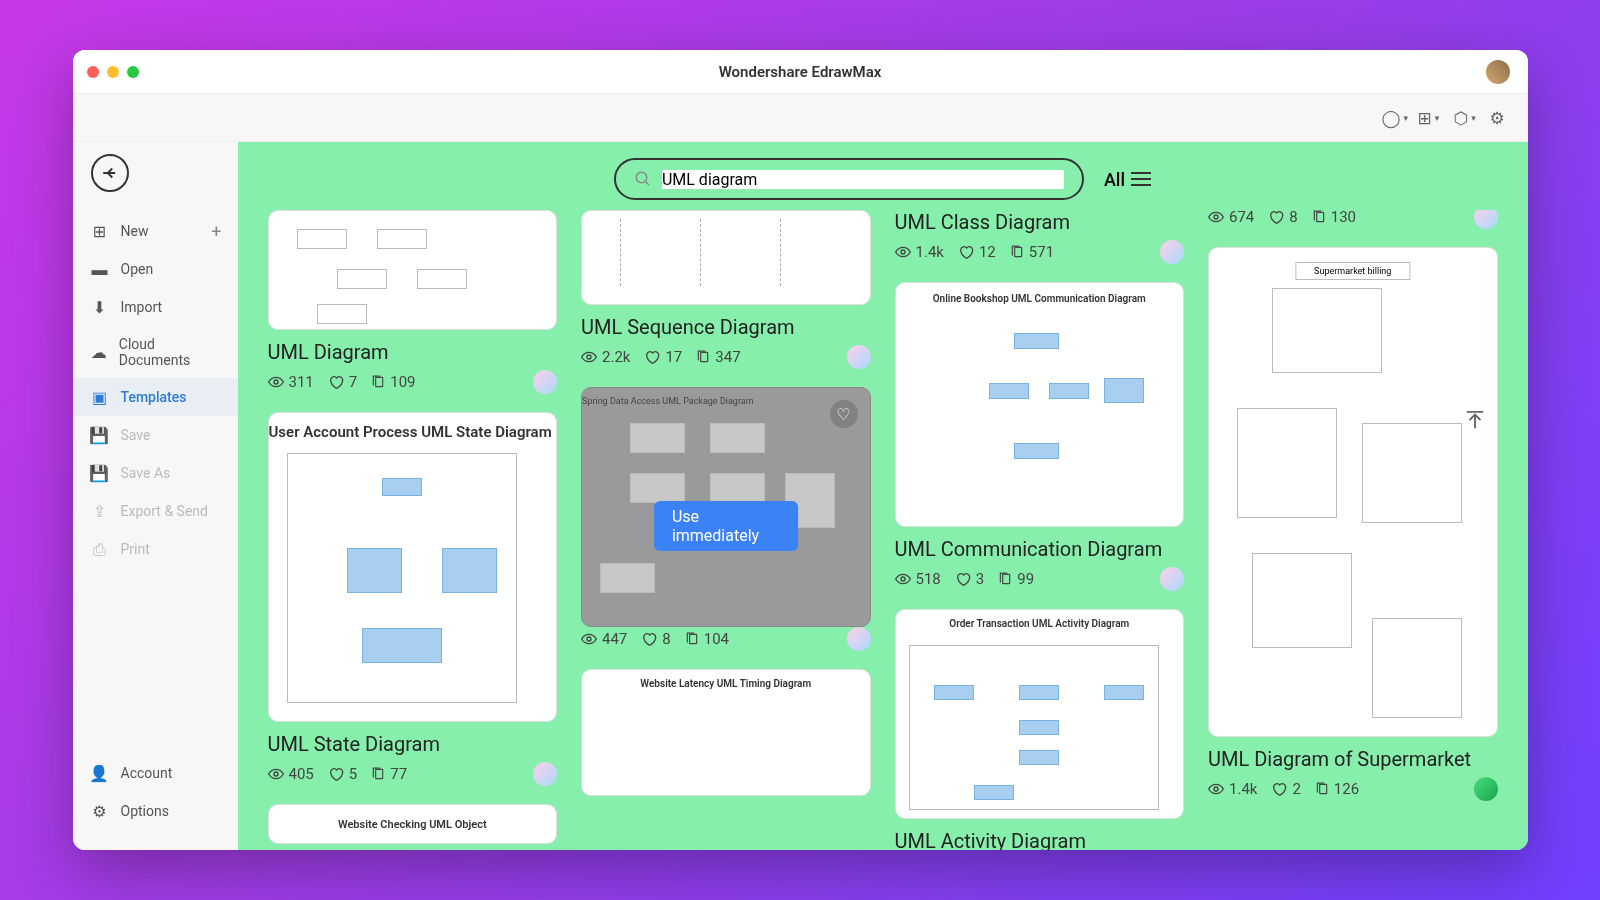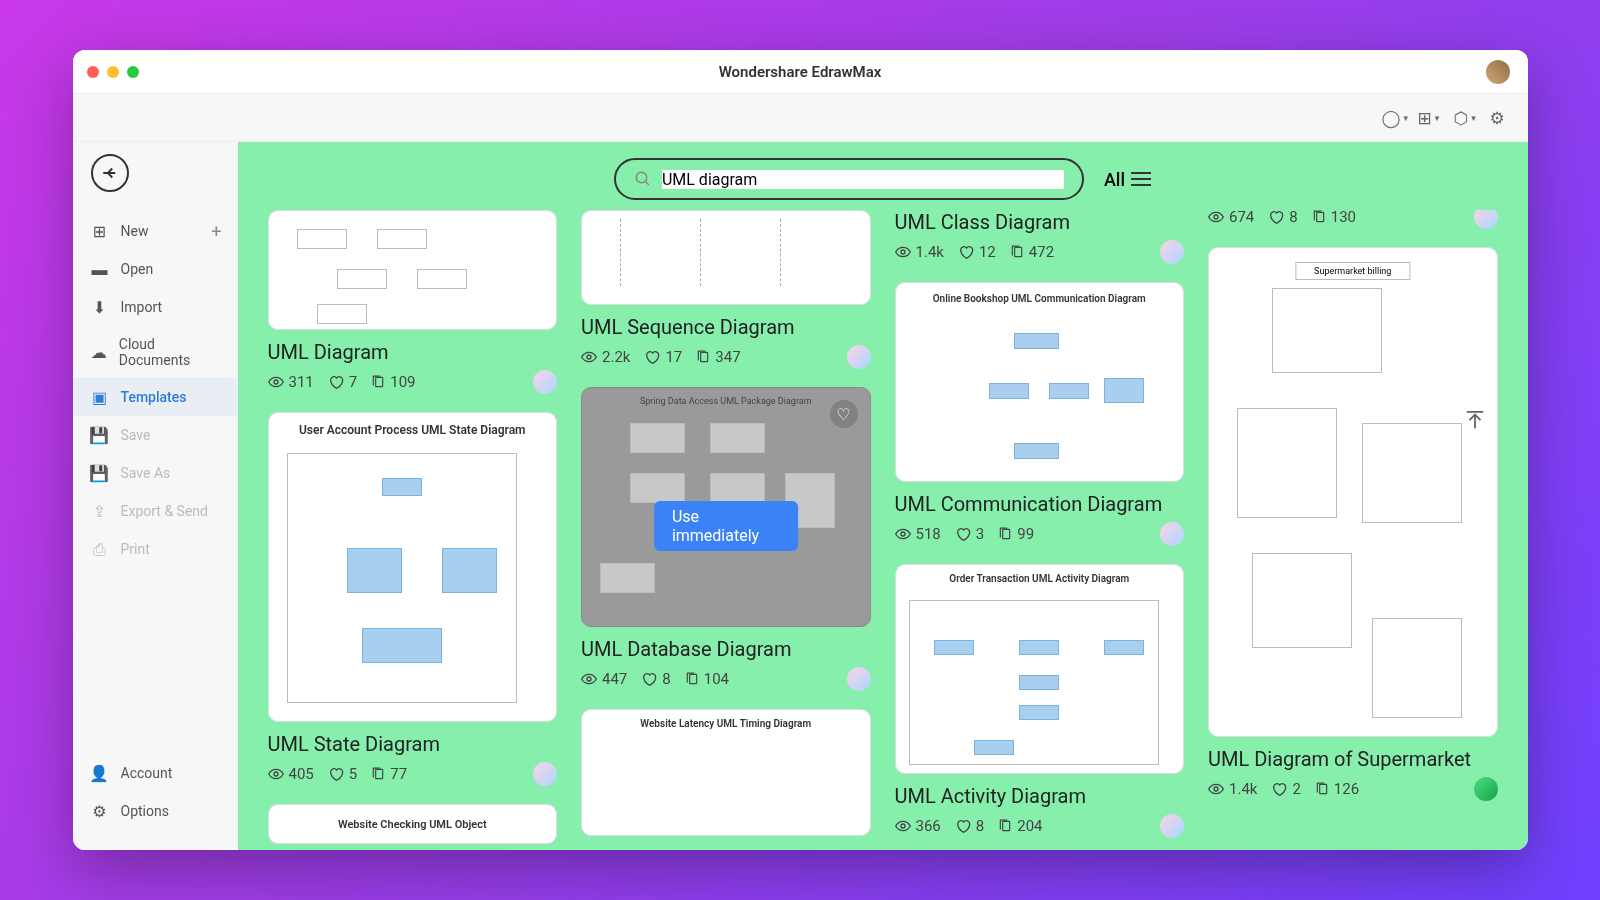--- a/index.html
+++ b/index.html
@@ -176,21 +176,21 @@
                     <path d="M4 18V2h12"></path>
                   </svg>
                   <span>109</span>
                 </span>
               <div class="av"></div>
             </div>
           </div>
 
           <div class="card">
             <div class="thumb" style="height:310px">
-              <div style="position:absolute;top:10px;left:0;right:0;text-align:center;font-size:12px;font-weight:600;color:#333">User Account Process UML State Diagram</div>
+              <div style="position:absolute;top:10px;left:0;right:0;font-size:15px;font-weight:600;color:#333">User Account Process UML State Diagram</div>
               <div class="mockdiag" style="top:40px">
                   <div class="mockbox" style="left:10px;top:0;width:230px;height:250px"></div>
                   <div class="mockblue mockbox" style="left:105px;top:25px;width:40px;height:18px"></div>
                   <div class="mockblue mockbox" style="left:70px;top:95px;width:55px;height:45px"></div>
                   <div class="mockblue mockbox" style="left:165px;top:95px;width:55px;height:45px"></div>
                   <div class="mockblue mockbox" style="left:85px;top:175px;width:80px;height:35px"></div>
                 </div>
             </div>
             <div class="ctitle">UML State Diagram</div>
             <div class="stats">
@@ -256,32 +256,31 @@
                   </svg>
                   <span>347</span>
                 </span>
               <div class="av"></div>
             </div>
           </div>
 
           <div class="card">
             <div class="thumb hover" style="height:240px">
               <div class="hearticon">♡</div>
-              <div style="position:absolute;top:8px;left:0;right:0;text-align:center;font-size:9px;color:#444">Spring Data Access UML Package Diagram</div>
+              <div style="position:absolute;top:8px;left:0;right:0;font-size:9px;color:#444">Spring Data Access UML Package Diagram</div>
               <div class="mockdiag" style="top:25px">
                   <div class="mockbox" style="left:40px;top:10px;width:55px;height:30px;background:#c8c8c8"></div>
                   <div class="mockbox" style="left:120px;top:10px;width:55px;height:30px;background:#c8c8c8"></div>
                   <div class="mockbox" style="left:40px;top:60px;width:55px;height:30px;background:#c8c8c8"></div>
                   <div class="mockbox" style="left:120px;top:60px;width:55px;height:30px;background:#c8c8c8"></div>
                   <div class="mockbox" style="left:195px;top:60px;width:50px;height:55px;background:#c8c8c8"></div>
                   <div class="mockbox" style="left:10px;top:150px;width:55px;height:30px;background:#c8c8c8"></div>
                 </div>
               <div class="usebtn">Use immediately</div>
             </div>
-            <div class="ctitle">UML Database Diagram</div>
             <div class="stats">
               <span class="st">
                   <svg width="16" height="16" viewBox="0 0 24 24" fill="none" stroke="currentColor" stroke-width="2">
                     <path d="M1 12s4-7 11-7 11 7 11 7-4 7-11 7S1 12 1 12z"></path>
                     <circle cx="12" cy="12" r="3"></circle>
                   </svg>
                   <span>447</span>
                 </span>
               <span class="st">
                   <svg width="16" height="16" viewBox="0 0 24 24" fill="none" stroke="currentColor" stroke-width="2">
@@ -322,28 +321,28 @@
                   <svg width="16" height="16" viewBox="0 0 24 24" fill="none" stroke="currentColor" stroke-width="2">
                     <path d="M12 21s-8-5-8-12a5 5 0 0 1 9-3 5 5 0 0 1 9 3c0 7-8 12-8 12z"></path>
                   </svg>
                   <span>12</span>
                 </span>
               <span class="st">
                   <svg width="14" height="16" viewBox="0 0 24 24" fill="none" stroke="currentColor" stroke-width="2">
                     <rect x="8" y="4" width="12" height="16" rx="1"></rect>
                     <path d="M4 18V2h12"></path>
                   </svg>
-                  <span>472</span>
-                </span>
-              <div class="av"></div>
-            </div>
-          </div>
-
-          <div class="card">
-            <div class="thumb" style="height:200px">
+                  <span>571</span>
+                </span>
+              <div class="av"></div>
+            </div>
+          </div>
+
+          <div class="card">
+            <div class="thumb" style="height:245px">
               <div style="position:absolute;top:10px;left:0;right:0;text-align:center;font-size:10px;font-weight:600;color:#333">Online Bookshop UML Communication Diagram</div>
               <div class="mockdiag" style="top:40px">
                   <div class="mockblue mockbox" style="left:110px;top:10px;width:45px;height:16px"></div>
                   <div class="mockblue mockbox" style="left:85px;top:60px;width:40px;height:16px"></div>
                   <div class="mockblue mockbox" style="left:145px;top:60px;width:40px;height:16px"></div>
                   <div class="mockblue mockbox" style="left:200px;top:55px;width:40px;height:25px"></div>
                   <div class="mockblue mockbox" style="left:110px;top:120px;width:45px;height:16px"></div>
                 </div>
             </div>
             <div class="ctitle">UML Communication Diagram</div>

